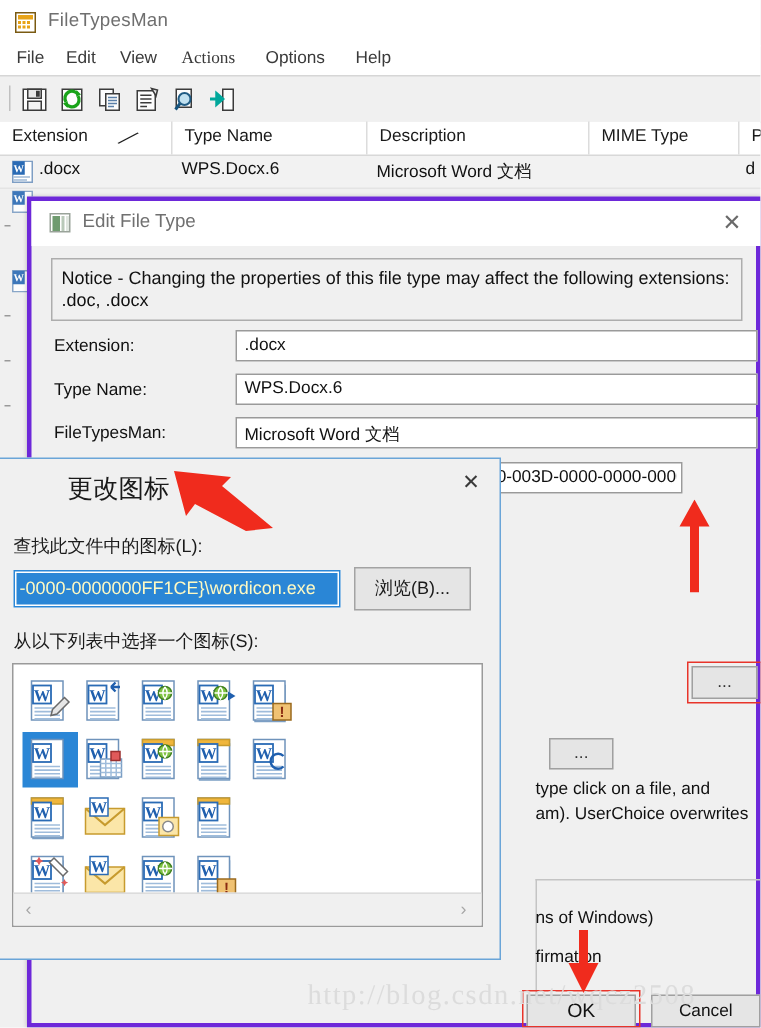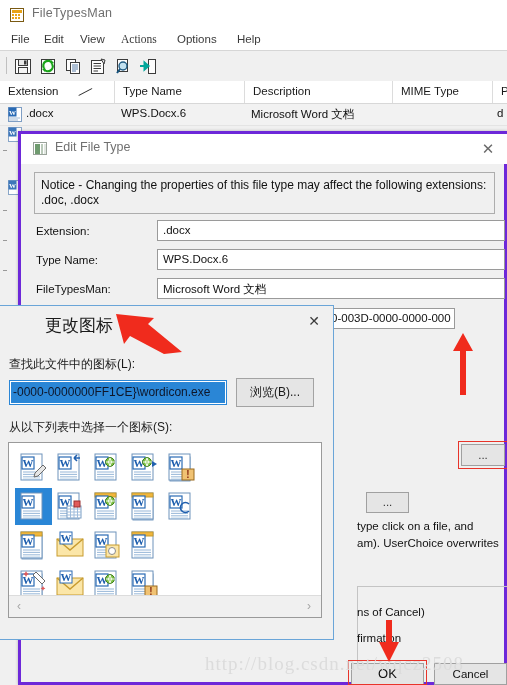--- a/index.html
+++ b/index.html
@@ -50,21 +50,21 @@
   #ok-btn{position:absolute;left:351px;top:663px;width:73px;height:22px;background:#e5e5e5;border:1px solid #a0a0a0;box-sizing:border-box;text-align:center;font-size:13px;line-height:20px;color:#111;}
   #ok-btn-hl{position:absolute;left:348px;top:660px;width:79px;height:25px;border:1.5px solid #e8342a;box-sizing:border-box;}
   #cancel-btn{position:absolute;left:434px;top:663px;width:73px;height:22px;background:#e5e5e5;border:1px solid #a0a0a0;box-sizing:border-box;text-align:center;font-size:11.5px;line-height:20px;color:#111;}
 
   
   #icon-dialog{position:absolute;left:-4px;top:305px;width:338px;height:335px;background:#f0f0f0;border:1px solid #6aa5d8;box-sizing:border-box;}
   #icon-dlg-title{position:absolute;left:8px;top:8px;font-size:17px;color:#1a1a1a;margin-left:40px;}
   #icon-dlg-close{position:absolute;right:8px;top:6px;width:22px;height:18px;text-align:center;line-height:18px;font-size:14px;color:#3a3a3a;}
   #icon-dlg-label1{position:absolute;left:12px;top:50px;font-size:12px;color:#1a1a1a;}
   #path-input{position:absolute;left:12px;top:74px;width:218px;height:25px;background:#ffffff;border:1px solid #2a86d6;box-sizing:border-box;}
-  #path-input-sel{position:absolute;left:1px;top:1px;right:1px;bottom:1px;background:#2a86d6;color:#0f172a;font-size:12px;line-height:21px;padding-left:2px;white-space:nowrap;overflow:hidden;box-sizing:border-box;}
+  #path-input-sel{position:absolute;left:1px;top:1px;right:1px;bottom:1px;background:#2a86d6;color:#fef9c3;font-size:12px;line-height:21px;padding-left:2px;white-space:nowrap;overflow:hidden;box-sizing:border-box;}
   #browse-btn{position:absolute;left:239px;top:72px;width:78px;height:29px;background:#e5e5e5;border:1px solid #a3a3a3;box-sizing:border-box;text-align:center;line-height:27px;font-size:12px;color:#1a1a1a;}
   #icon-dlg-label2{position:absolute;left:12px;top:113px;font-size:12px;color:#1a1a1a;}
   #icon-list{position:absolute;left:11px;top:136px;width:314px;height:176px;background:#ffffff;border:1px solid #9a9a9a;box-sizing:border-box;}
   #icon-grid{position:absolute;left:0;top:0;right:0;bottom:22px;padding:4px 0 0 6px;box-sizing:border-box;}
   .icon-cell{display:inline-block;width:37px;height:37px;margin:2px 0 0 0;position:relative;vertical-align:top;}
   .icon-cell.selected{background:#2a86d6;}
   #icon-hscroll{position:absolute;left:0;bottom:0;width:312px;height:21px;background:#f0f0f0;border-top:1px solid #dcdcdc;}
   .hs-arrow{position:absolute;top:3px;font-size:12px;color:#a6a6a6;}
   
   #watermark{position:absolute;left:205px;top:653px;font-family:"Liberation Serif","DejaVu Serif",serif;font-size:19px;color:#dcdcdc;letter-spacing:1px;white-space:nowrap;}
@@ -257,21 +257,21 @@
   <div id="dots-btn">...</div>
   <div id="dots-btn-hl"></div>
   <div id="default-icon-hl"></div>
 
   <div id="dots-btn2">...</div>
 
   <div class="behind-text" style="left:336px;top:386px;">type click on a file, and</div>
   <div class="behind-text" style="left:336px;top:403px;">am). UserChoice overwrites</div>
 
   <div id="behind-group"></div>
-  <div class="behind-text" style="left:336px;top:472px;">ns of Cancel)</div>
+  <div class="behind-text" style="left:336px;top:472px;">ns of Windows)</div>
   <div class="behind-text" style="left:336px;top:498px;">firmation</div>
 
 </div>
 
 <div id="ok-btn">OK</div>
 <div id="ok-btn-hl"></div>
 <div id="cancel-btn">Cancel</div>
 
 <div id="icon-dialog">
   <div id="icon-dlg-title">更改图标</div>

